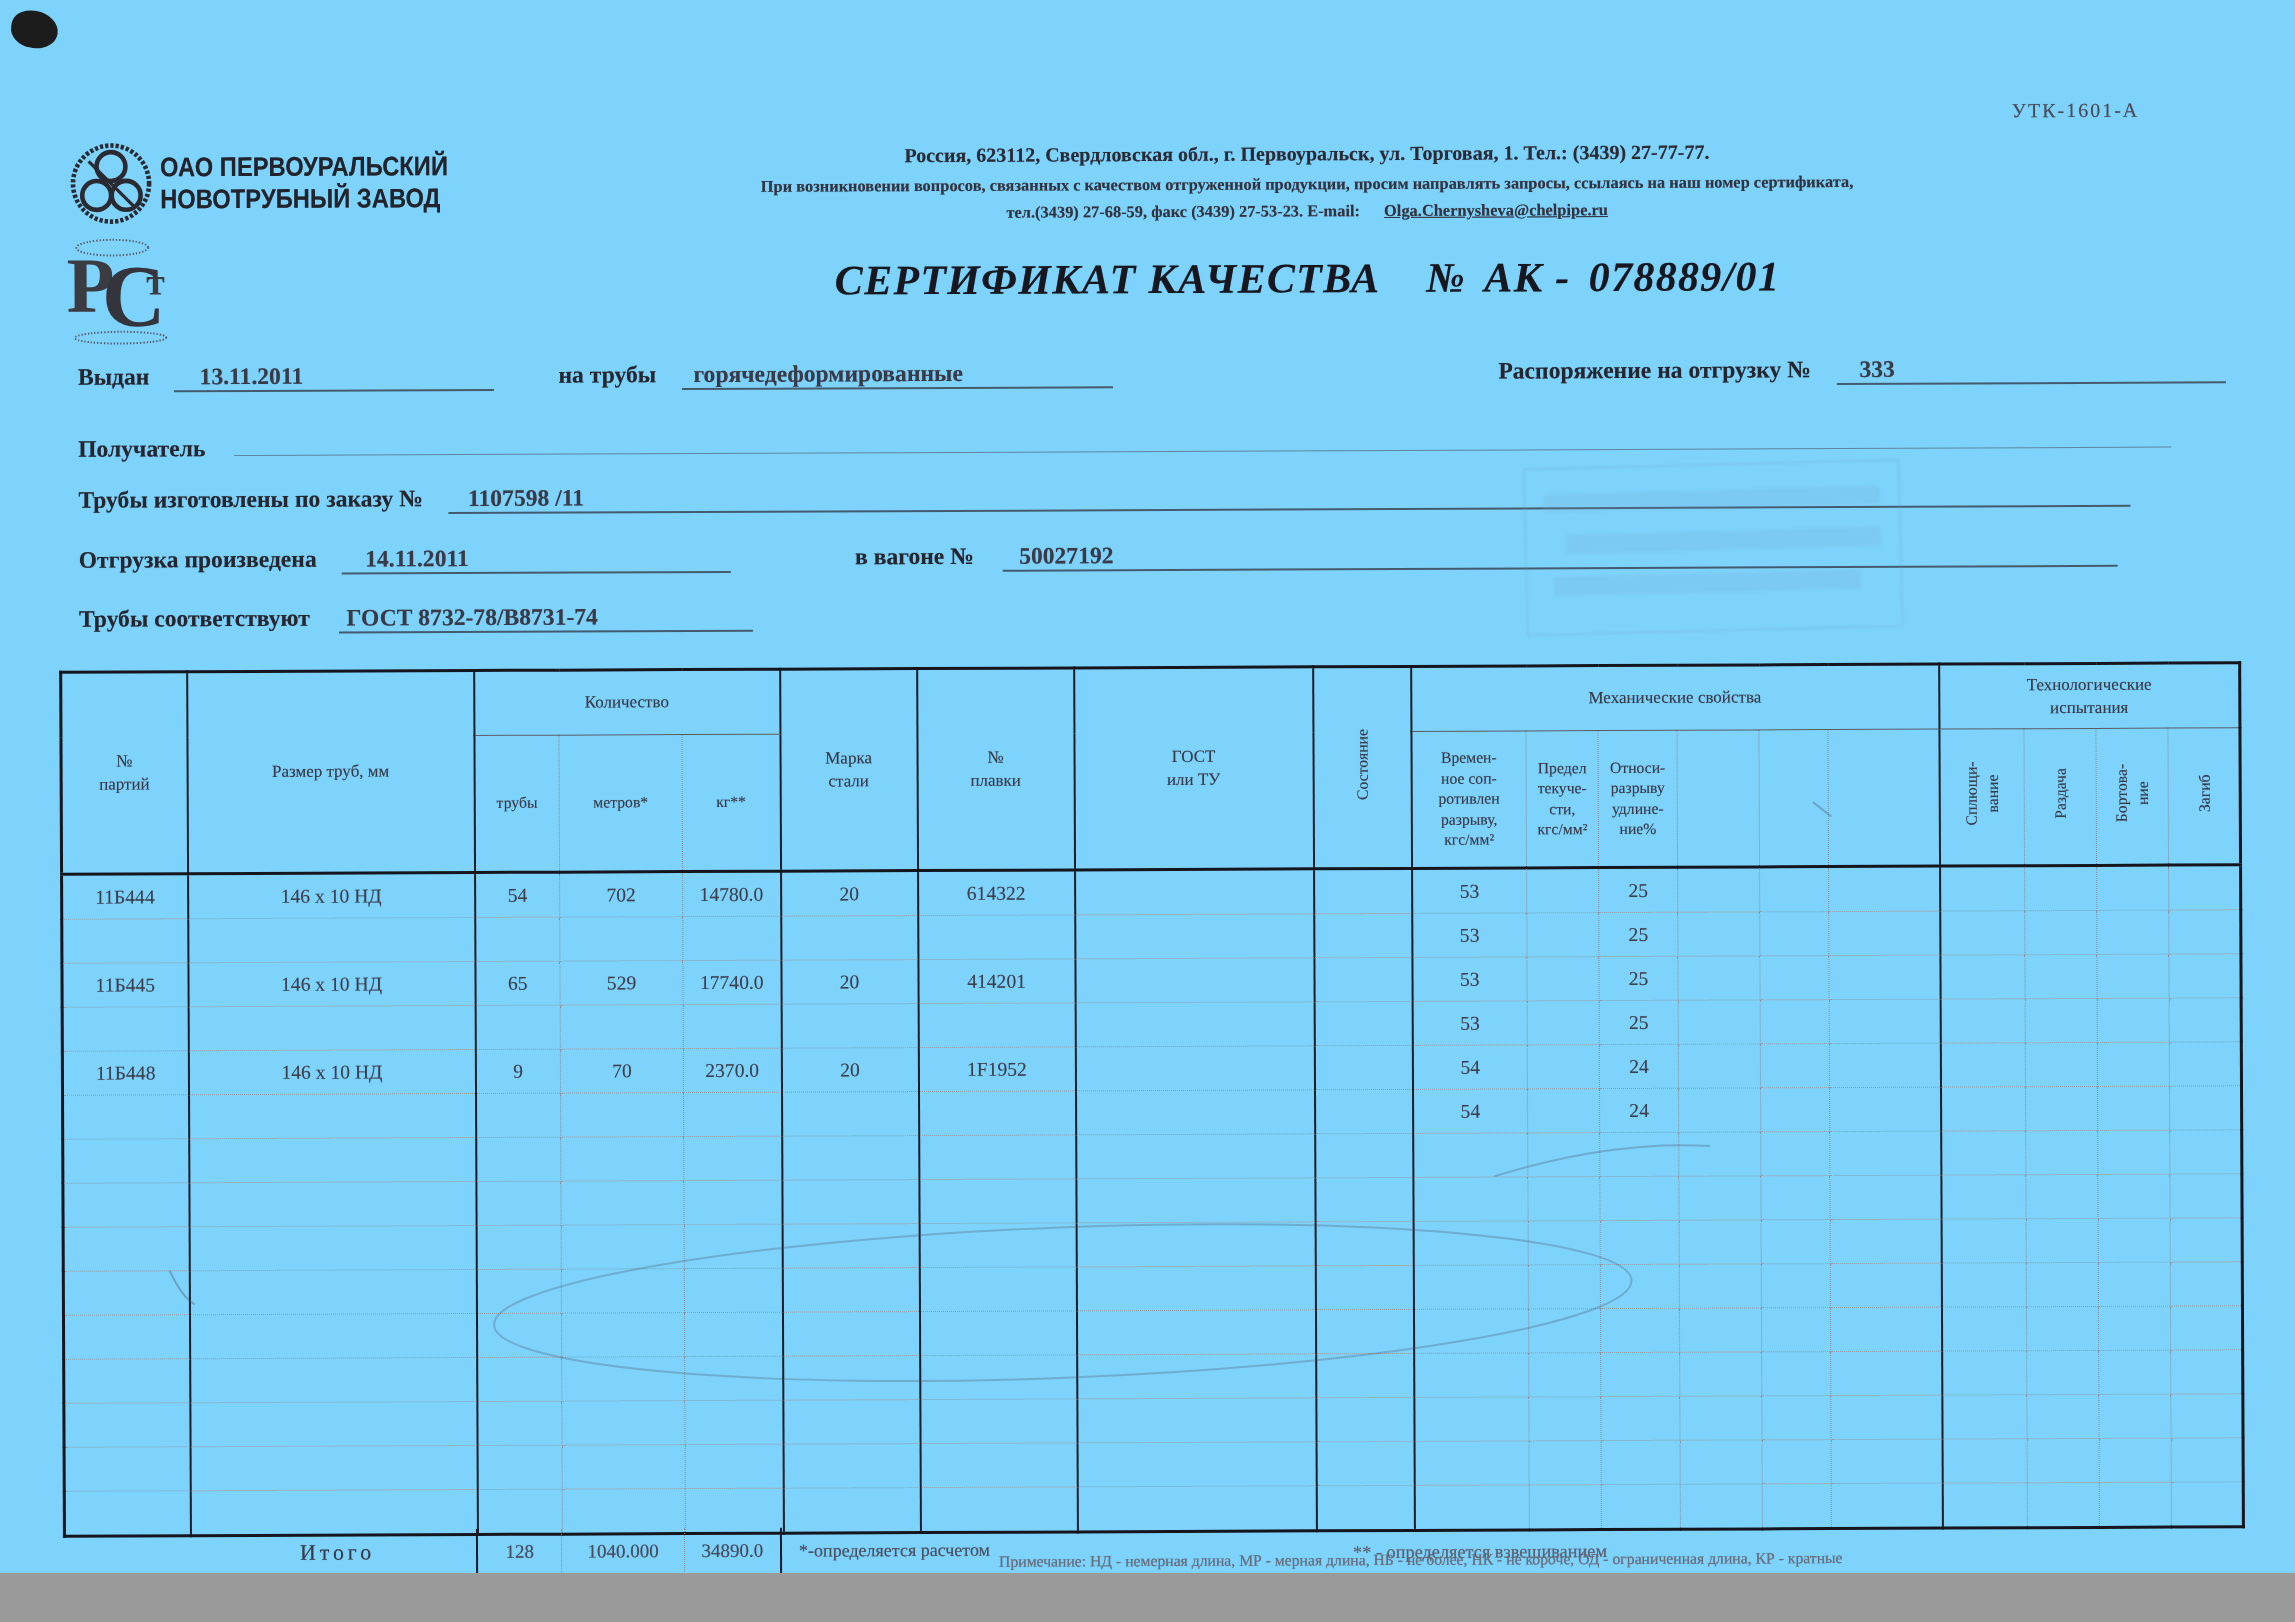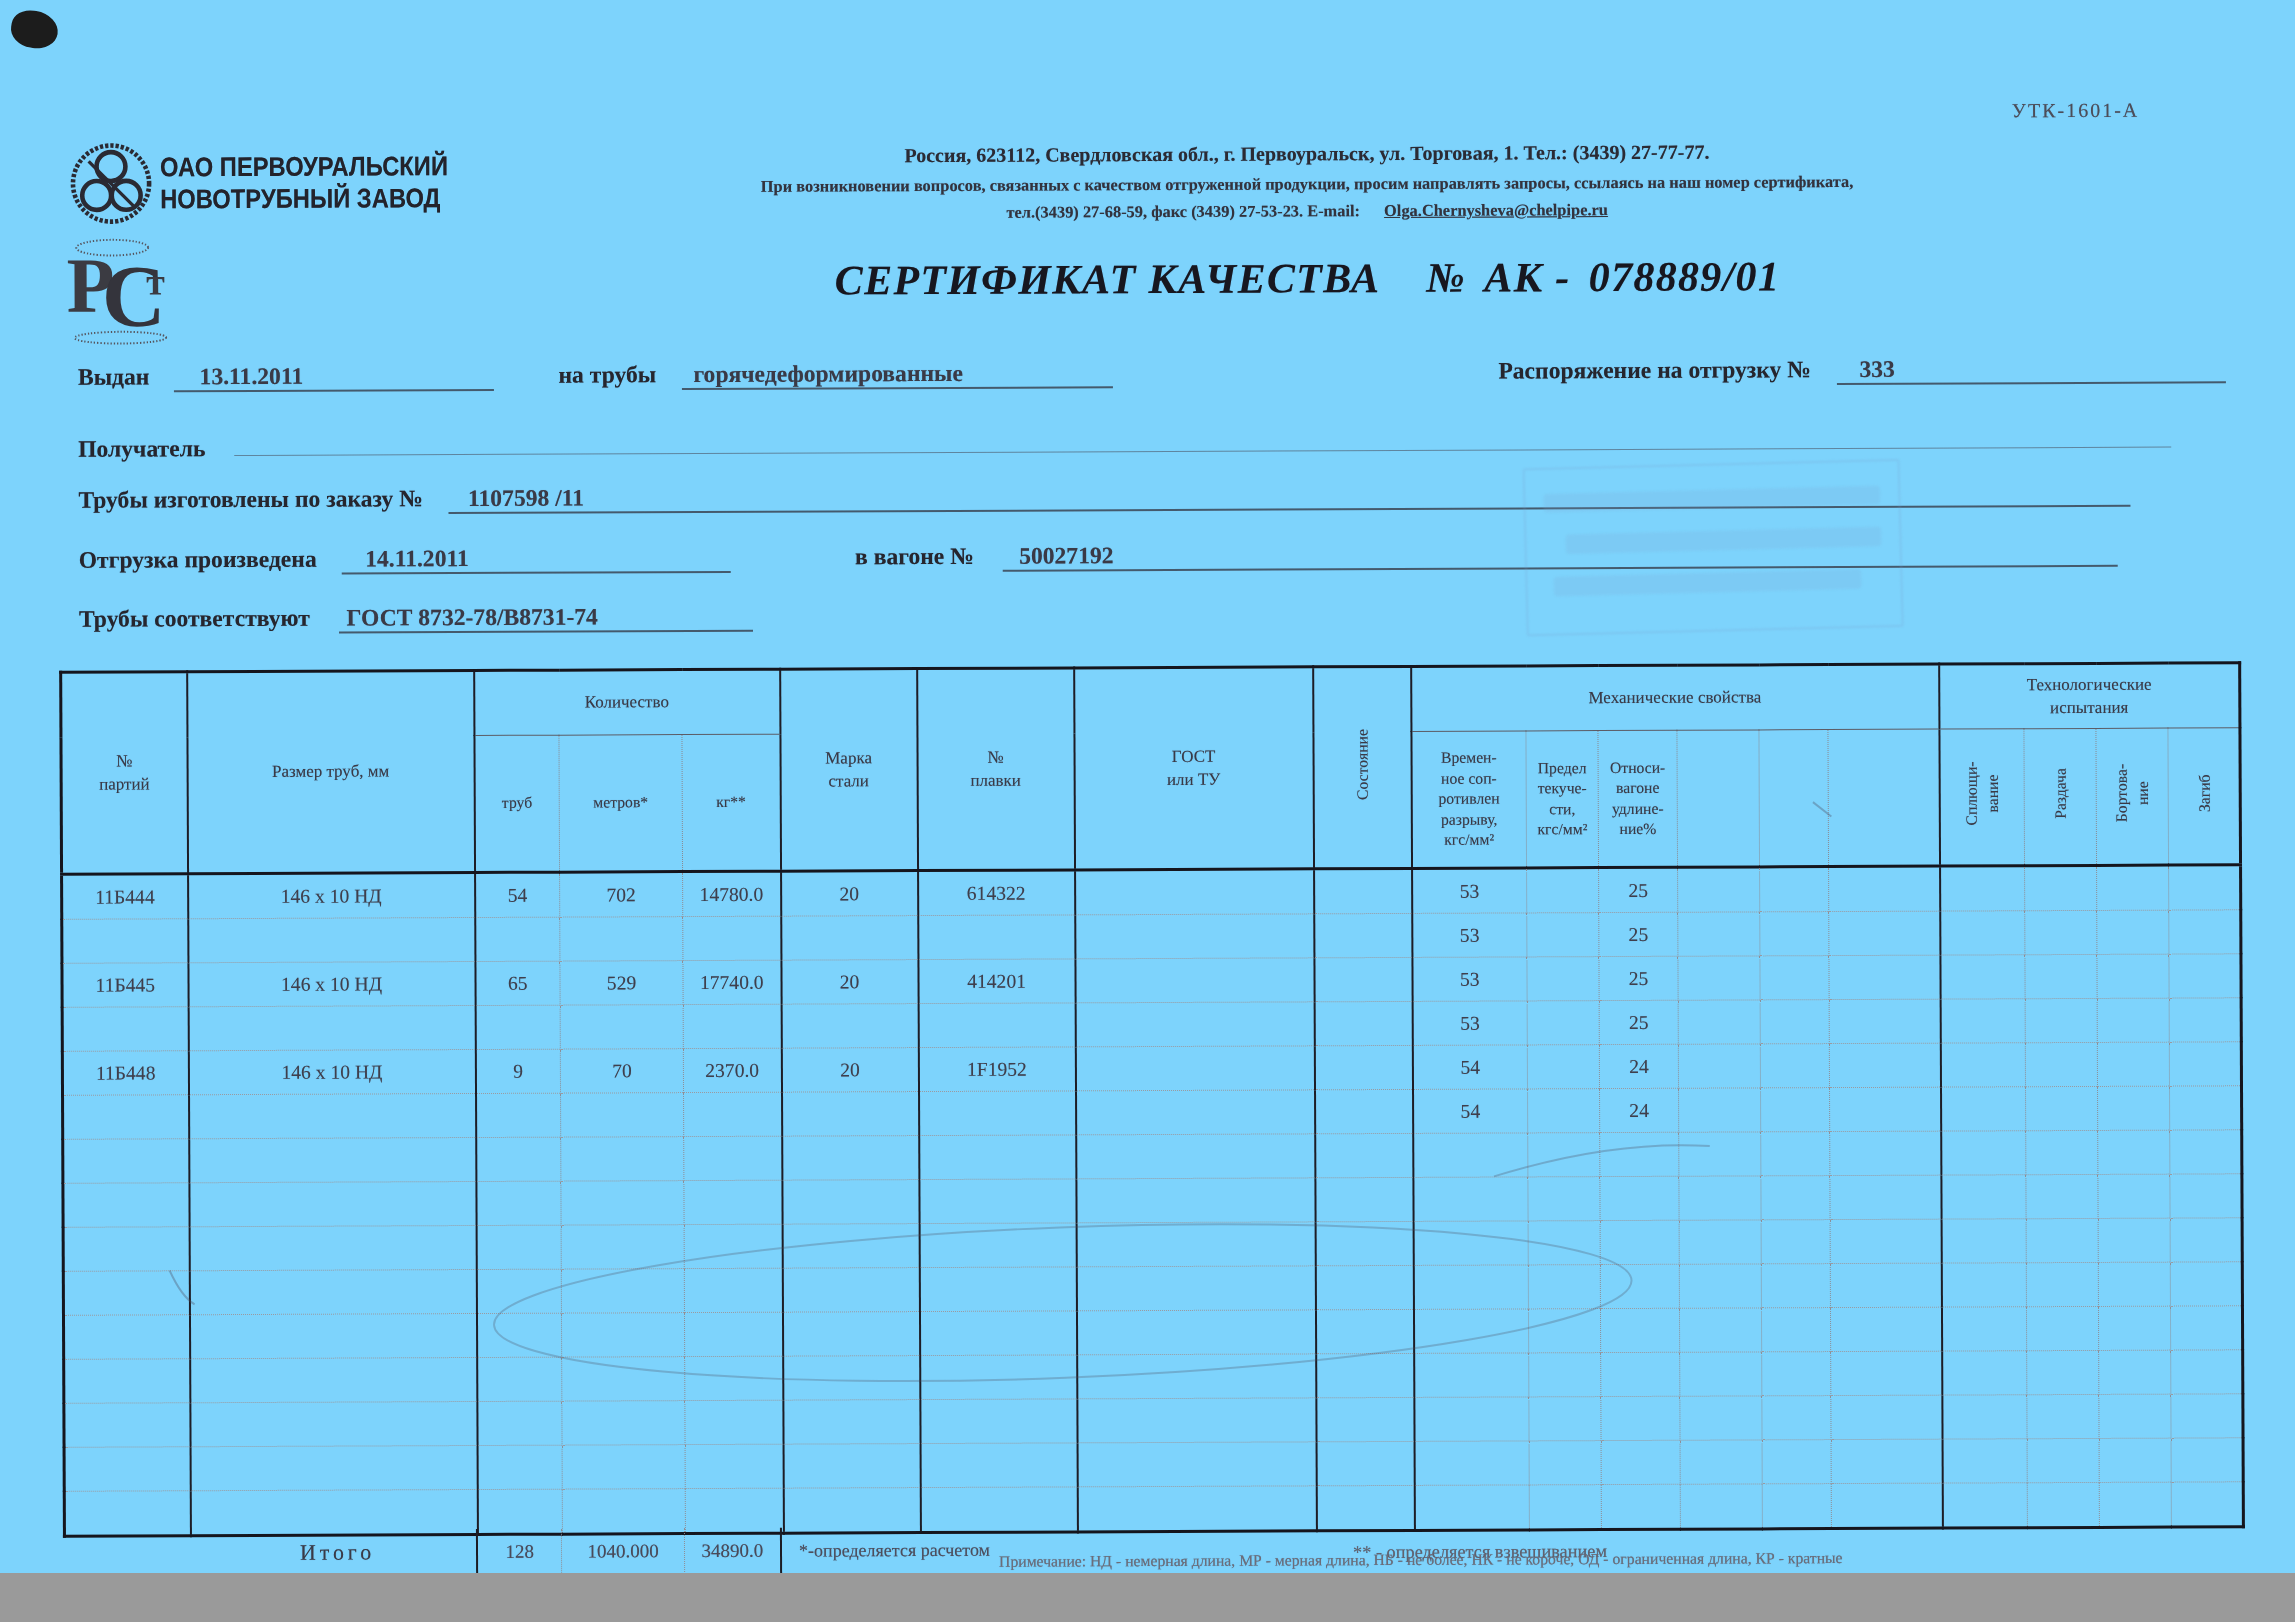--- a/index.html
+++ b/index.html
@@ -205,34 +205,34 @@
             <th rowspan="2" class="b-heavy">№
 плавки</th>
             <th rowspan="2" class="b-heavy">ГОСТ
 или ТУ</th>
             <th rowspan="2" class="b-heavy"><span class="vert">Состояние</span></th>
             <th colspan="6" class="b-heavy groupcell">Механические свойства</th>
             <th colspan="4" class="groupcell">Технологические
 испытания</th>
           </tr>
           <tr class="hrow2">
-            <th class="subhead">труб</th>
+            <th class="subhead">трубы</th>
             <th class="subhead">метров*</th>
             <th class="subhead b-heavy">кг**</th>
             <th class="subhead">Времен-
 ное соп-
 ротивлен
 разрыву,
 кгс/мм²</th>
             <th class="subhead">Предел
 текуче-
 сти,
 кгс/мм²</th>
             <th class="subhead">Относи-
-вагоне
+разрыву
 удлине-
 ние%</th>
             <th></th>
             <th></th>
             <th class="b-heavy"></th>
             <th><span class="vert">Сплющи-
 вание</span></th>
             <th><span class="vert">Раздача</span></th>
             <th><span class="vert">Бортова-
 ние</span></th>

